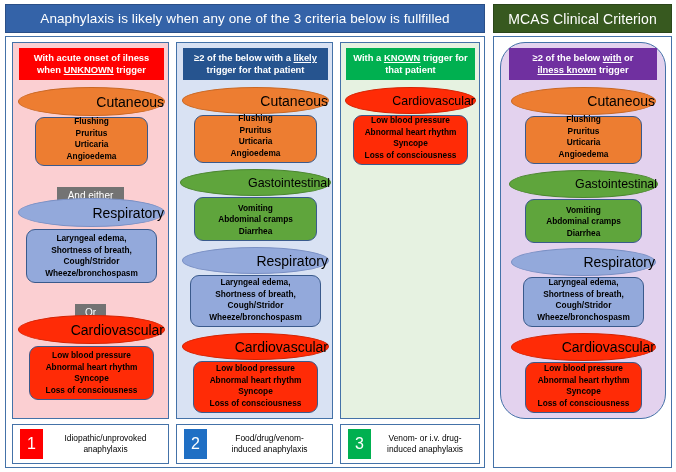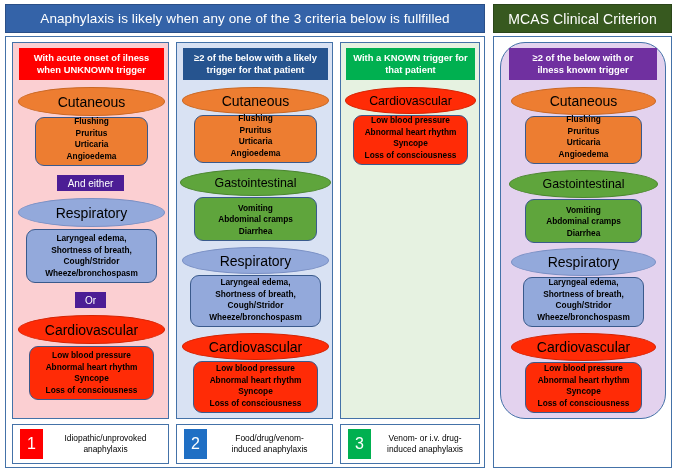--- a/index.html
+++ b/index.html
@@ -64,28 +64,28 @@
     text-align:center;
     font-weight:bold;
     font-size:9.4px;
     line-height:1.25;
     padding:2px 2px;
   }
   .head-red{background:#FF0000;}
   .head-blue{background:#26548F;}
   .head-green{background:#00B050;}
   .head-purple{background:#7030A0;}
-  .u{}
+  .u{text-decoration:underline;}
 
   
   .pill{
     position:absolute;
     box-sizing:border-box;
     border-radius:50%/50%;
-    display:flex;align-items:center;justify-content:center;
+    display:flex;align-items:center;justify-content:flex-end;
     color:#000000;
     font-size:14px;
     white-space:nowrap;
     border:1px solid rgba(0,0,0,.18);
   }
   .pill.small{font-size:12.4px;}
   .c-orange{background:#ED7D31;border-color:#c96824;}
   .c-green{background:#5FA53C;border-color:#4c8630;}
   .c-blueish{background:#93A9DB;border-color:#7a90c4;}
   .c-red{background:#FF2B06;border-color:#d42404;}
@@ -108,25 +108,26 @@
   .b-orange{background:#ED7D31;border-color:#3a5a8c;}
   .b-green{background:#5FA53C;border-color:#3a5a8c;}
   .b-blueish{background:#93A9DB;border-color:#3a5a8c;}
   .b-red{background:#FF2B06;border-color:#3a5a8c;}
   .box span{display:block;}
 
   
   .connector{
     position:absolute;
     box-sizing:border-box;
-    background:#4c1d95;
+    background:#737373;
     color:#ffffff;
     display:flex;align-items:center;justify-content:center;
     font-size:10px;
     white-space:nowrap;
+    margin-top:12px;
   }
 
   
   .footer{
     position:absolute;
     box-sizing:border-box;
     border:1px solid #4472A8;
     background:#ffffff;
     display:flex;align-items:center;
   }

